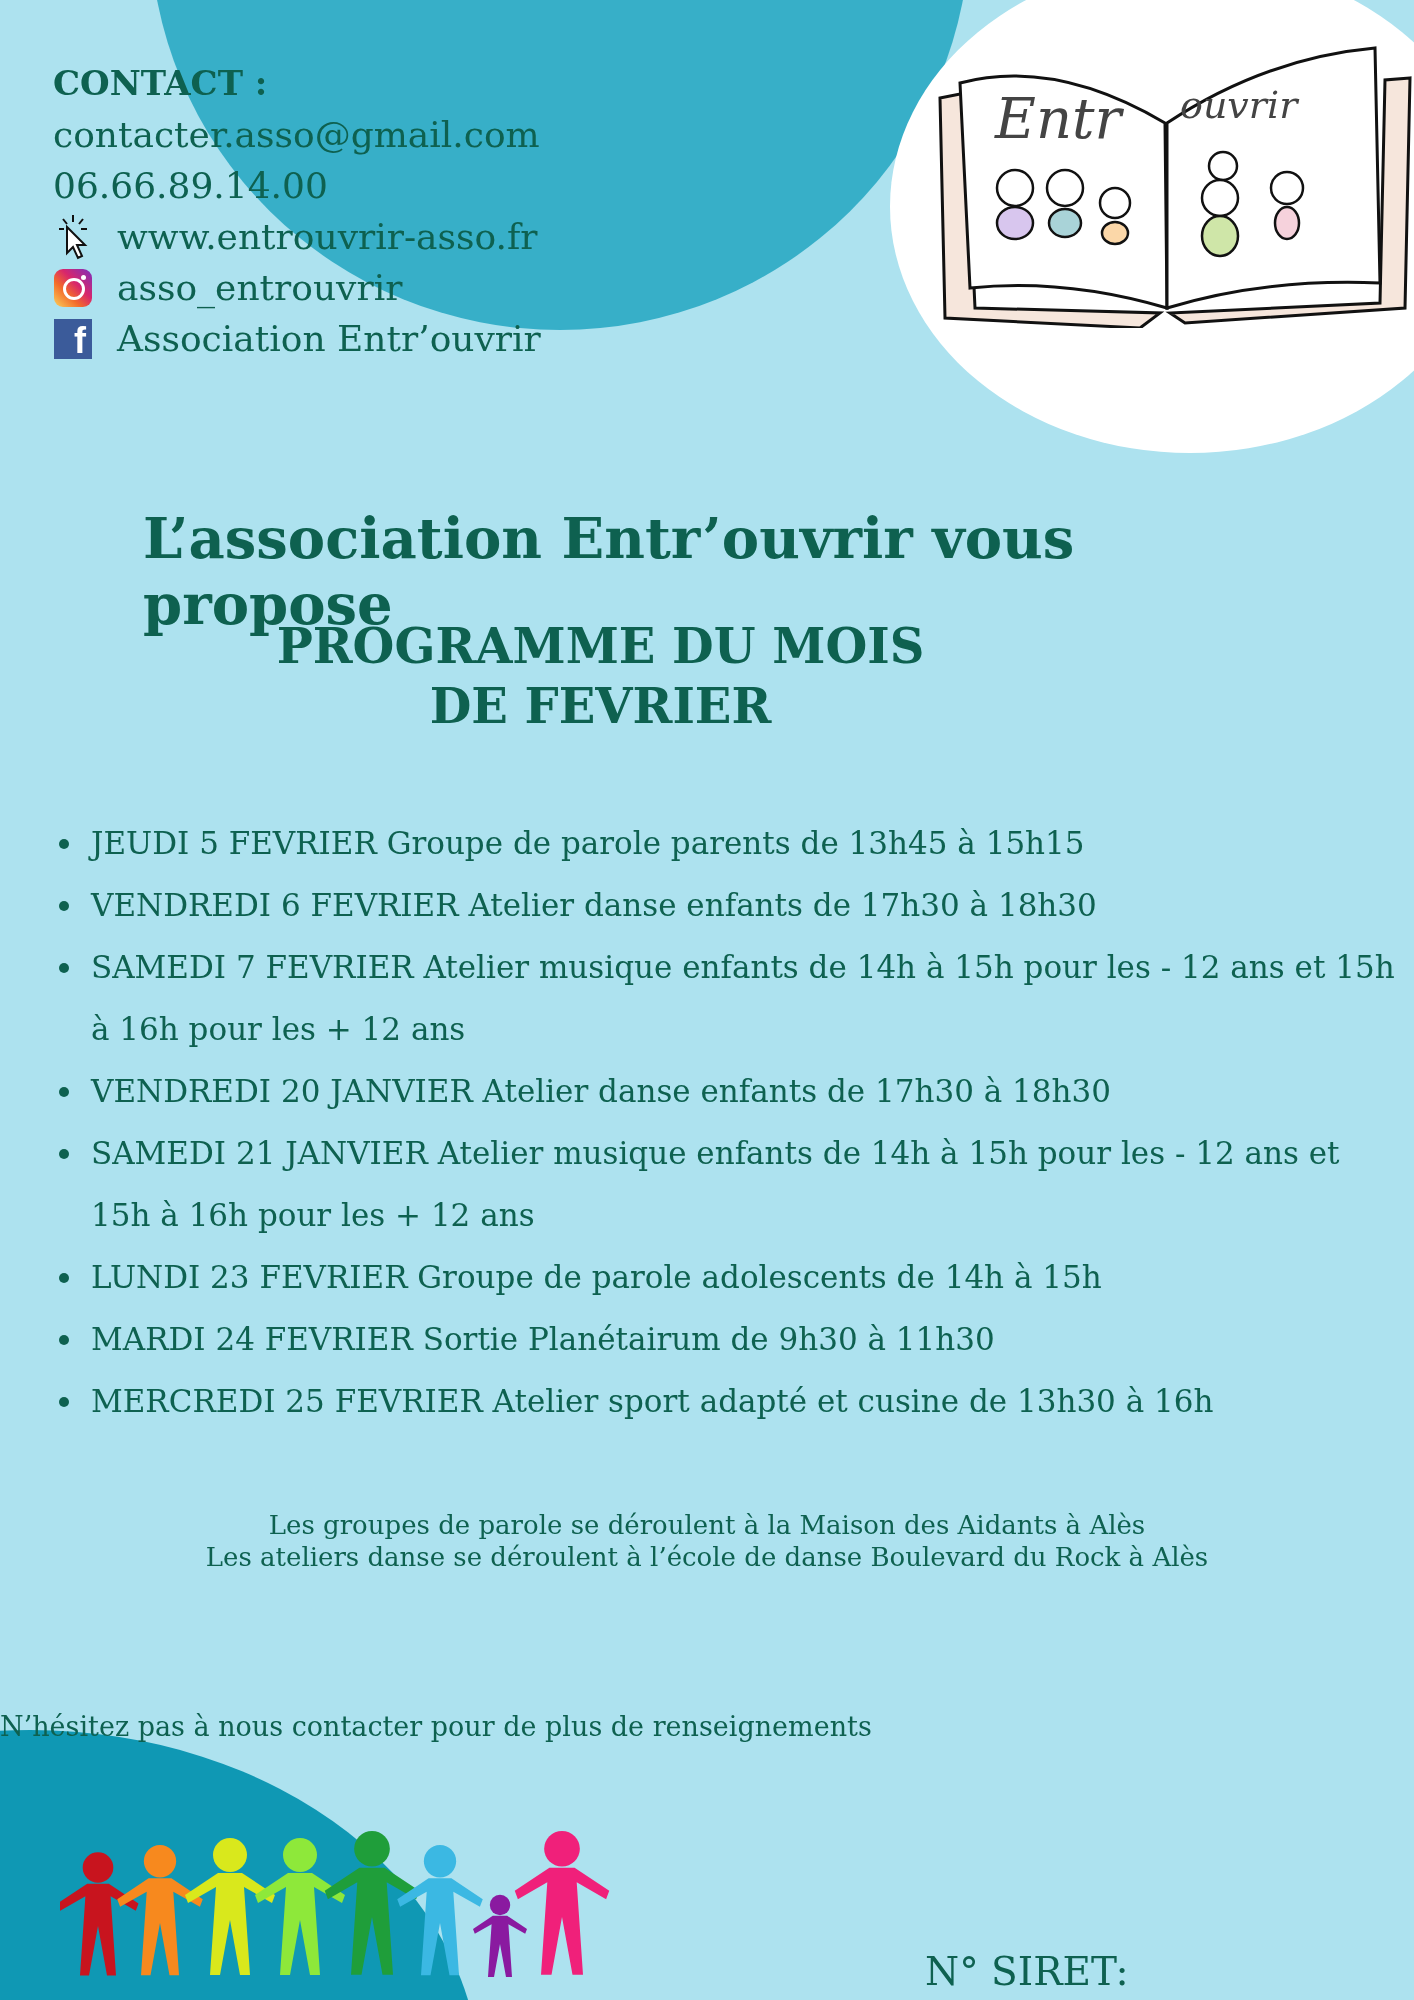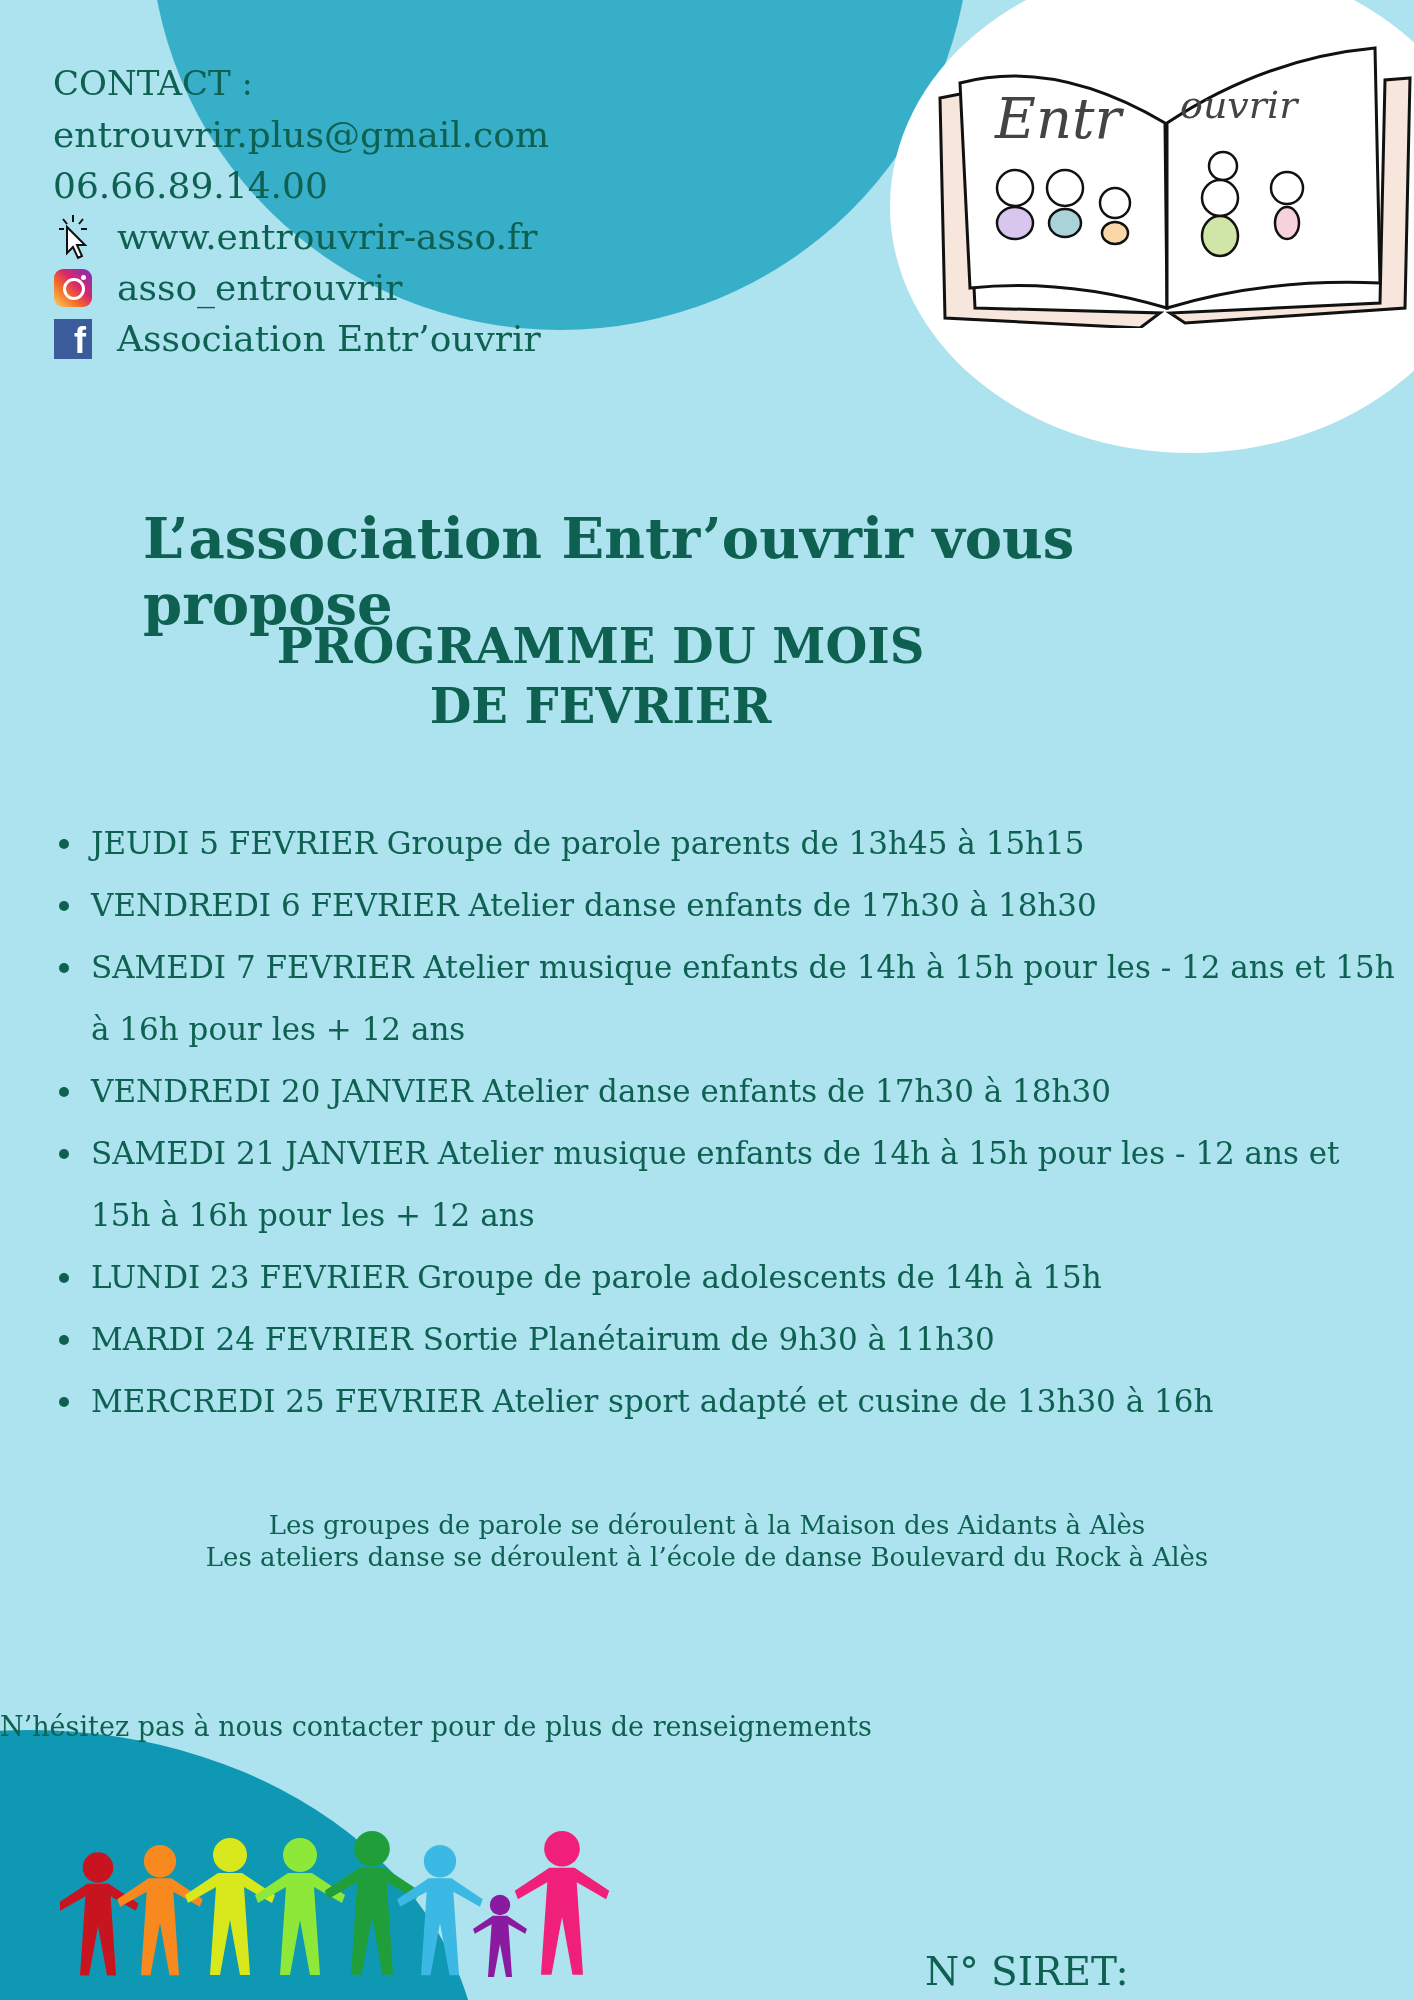--- a/index.html
+++ b/index.html
@@ -4,21 +4,21 @@
 <style>
   html,body{margin:0;padding:0;}
   body{width:1414px;height:2000px;position:relative;overflow:hidden;background:#ade2ef;
        font-family:"DejaVu Serif","Liberation Serif",serif;color:#0e6150;}
   .shape{position:absolute;border-radius:50%;}
   #circle-top{left:150px;top:-480px;width:820px;height:810px;background:#37afc8;}
   #circle-logo{left:890px;top:-40px;width:600px;height:493px;background:#ffffff;}
   #circle-bottom{left:-420px;top:1730px;width:900px;height:700px;background:#0f98b4;}
   .abs{position:absolute;}
   #contact{left:53px;top:58px;font-size:36px;line-height:51px;}
-  #contact .title{font-weight:normal;font-size:34px;}
+  #contact .title{font-weight:bold;font-size:34px;}
   .row{display:flex;align-items:center;height:51px;}
   .row .ic{width:40px;height:40px;margin-right:24px;display:flex;align-items:center;justify-content:center;}
   .ig{width:38px;height:38px;border-radius:9px;background:linear-gradient(45deg,#fcd25a 0%,#f36b2a 35%,#d8266b 60%,#7b2fbe 100%);position:relative;}
   .ig::before{content:"";position:absolute;left:9px;top:9px;width:16px;height:16px;border:3px solid #fff;border-radius:50%;}
   .ig::after{content:"";position:absolute;right:6px;top:6px;width:5px;height:5px;background:#fff;border-radius:50%;}
   .fb{width:38px;height:40px;background:#3b5b9a;color:#fff;font-family:"Liberation Sans",sans-serif;font-weight:bold;font-size:36px;display:flex;align-items:flex-end;justify-content:flex-end;padding-right:6px;box-sizing:border-box;line-height:1;}
   #logo{left:935px;top:38px;width:480px;height:290px;}
   #headline{left:0;width:1131px;top:505px;text-align:left;padding-left:143px;box-sizing:border-box;font-size:56px;font-weight:bold;}
   #prog{left:0;width:1201px;top:616px;text-align:center;font-size:48px;font-weight:bold;line-height:60px;}
   #events{left:55px;top:812px;width:1340px;margin:0;padding:0;list-style:none;font-size:31px;line-height:62px;}
@@ -32,21 +32,21 @@
 </style>
 </head>
 <body>
 
 <div class="shape" id="circle-top"></div>
 <div class="shape" id="circle-logo"></div>
 <div class="shape" id="circle-bottom"></div>
 
 <div class="abs" id="contact">
   <div class="title">CONTACT :</div>
-  <div>entrouvrir.plus@gmail.com</div>
+  <div>contacter.asso@gmail.com</div>
   <div>06.66.89.14.00</div>
   <div class="row">
     <span class="ic">
       <svg width="40" height="48" viewBox="0 0 40 48">
           <g stroke="#111" stroke-width="2" fill="none">
             <path d="M14 14 L14 40 L20 34 L25 45 L29 43 L24 32 L32 32 Z" fill="#fff"></path>
             <path d="M20 2 L20 9 M10 6 L14 11 M30 6 L26 11 M6 16 L11 16 M34 16 L28 16"></path>
           </g>
         </svg>
     </span>

